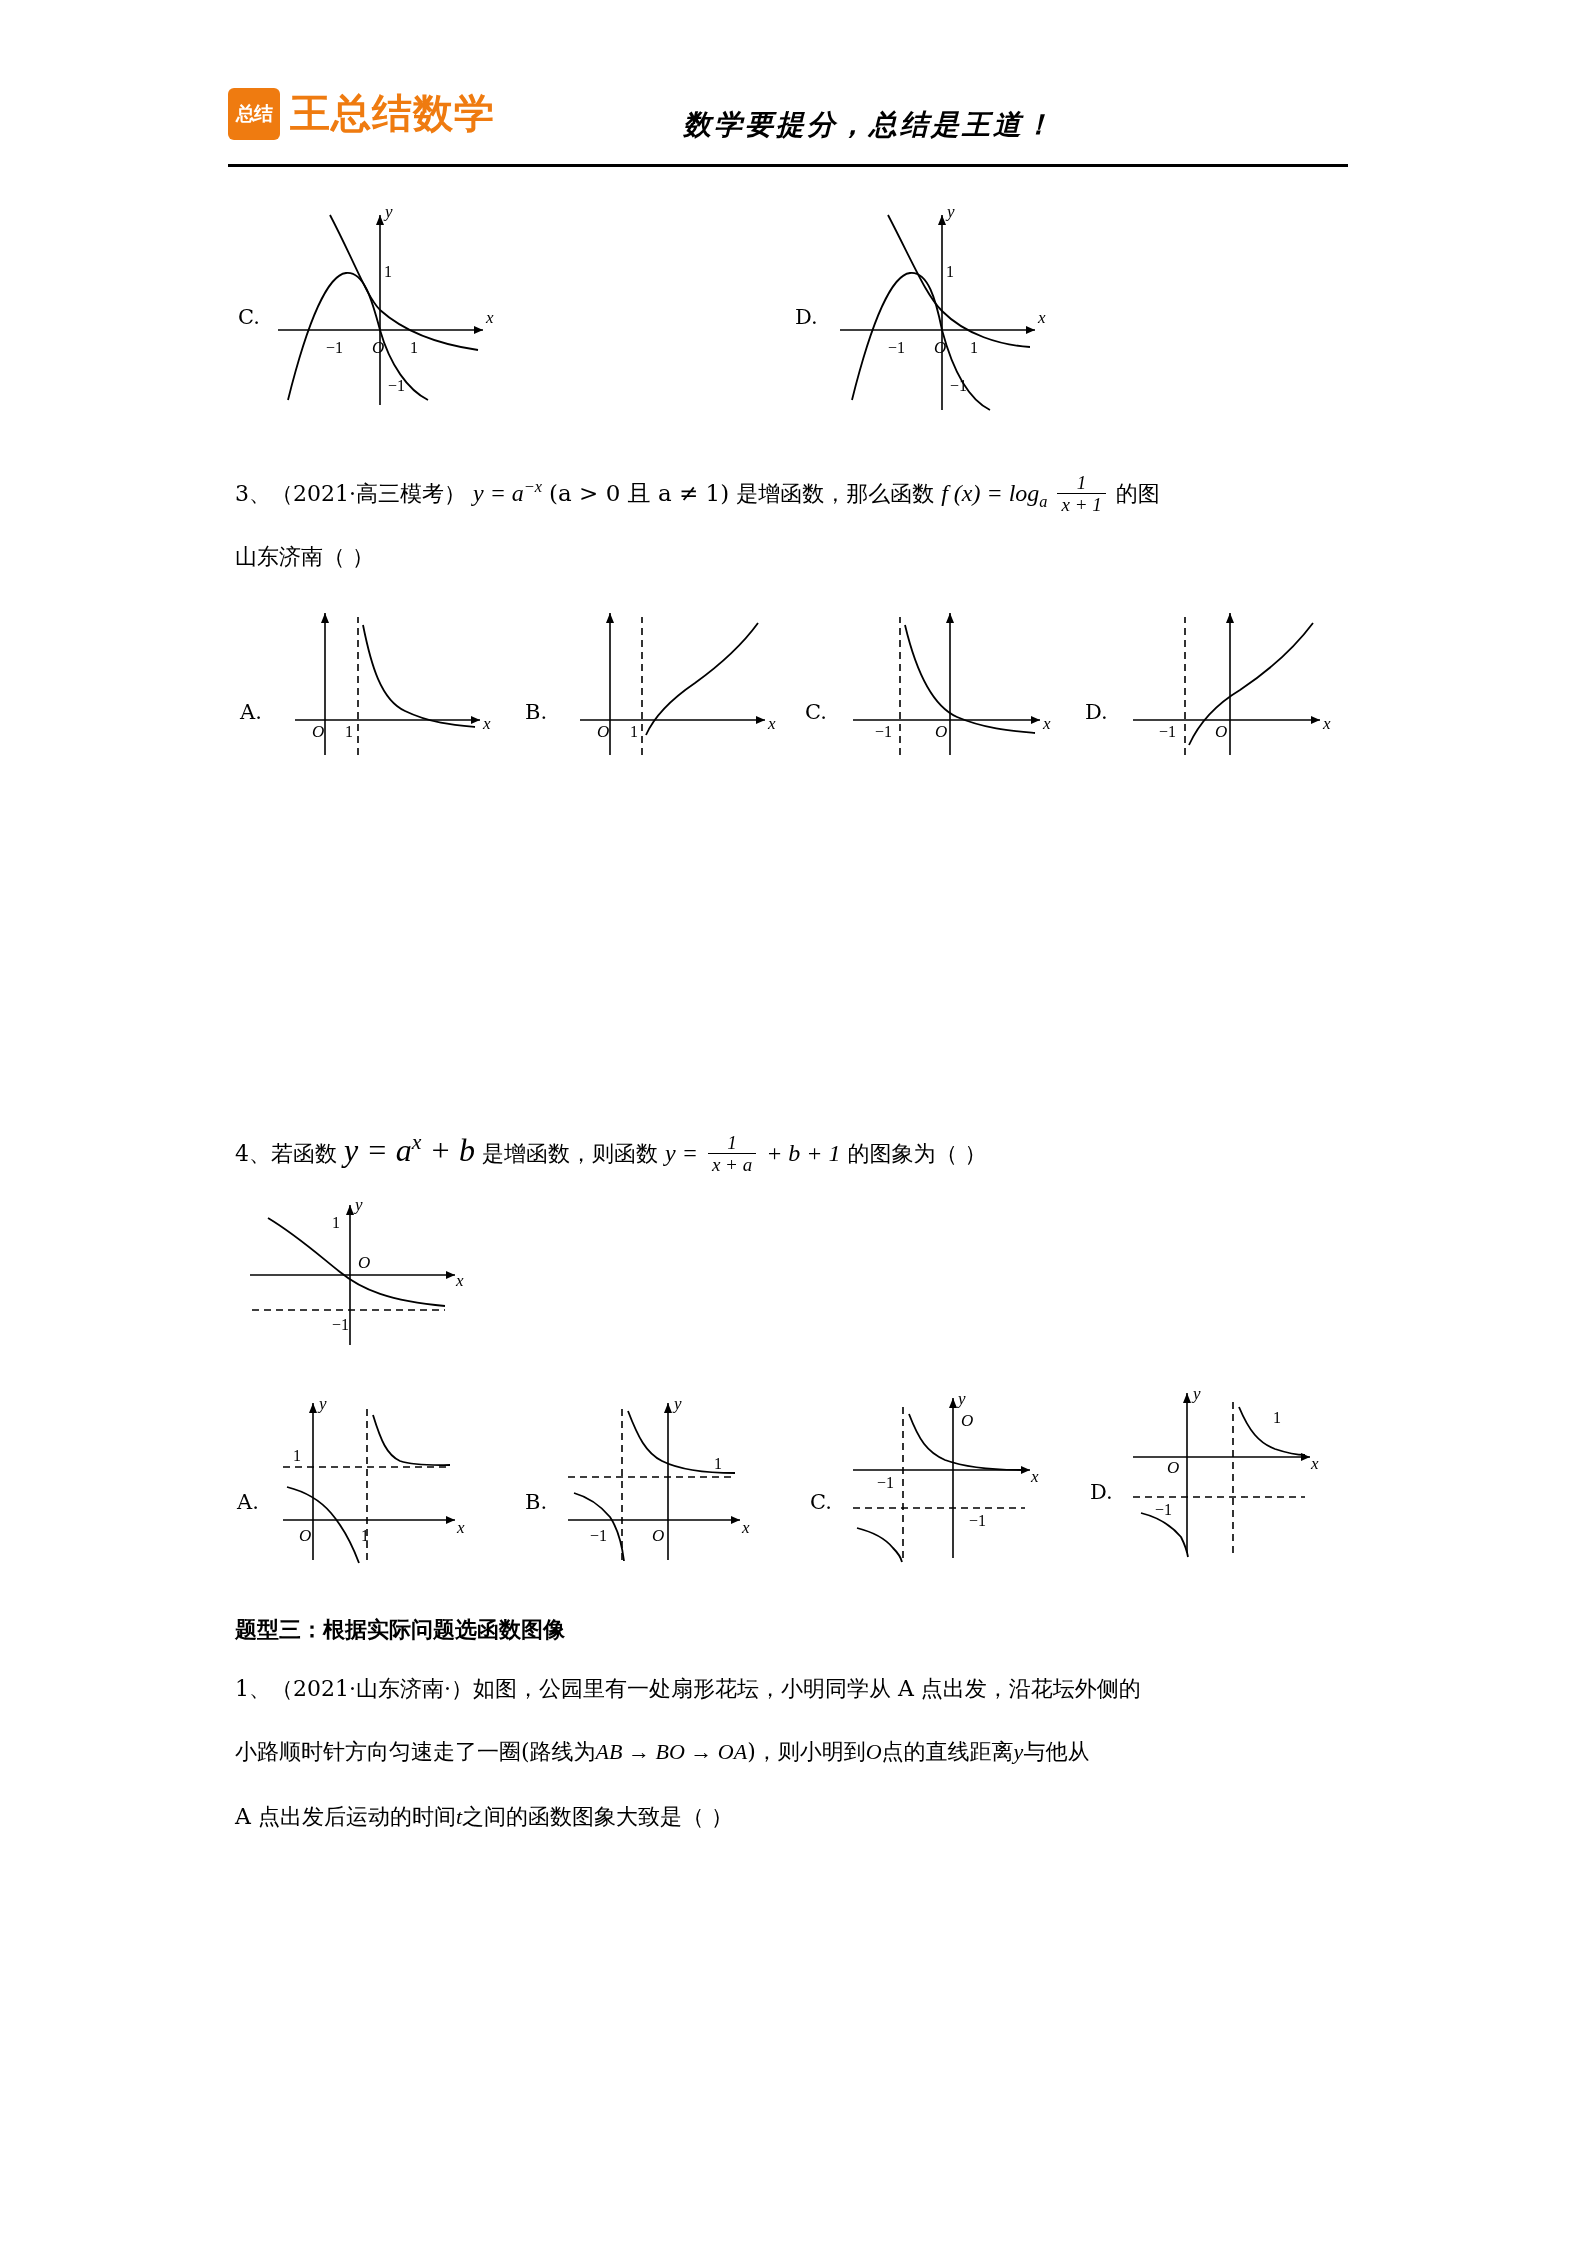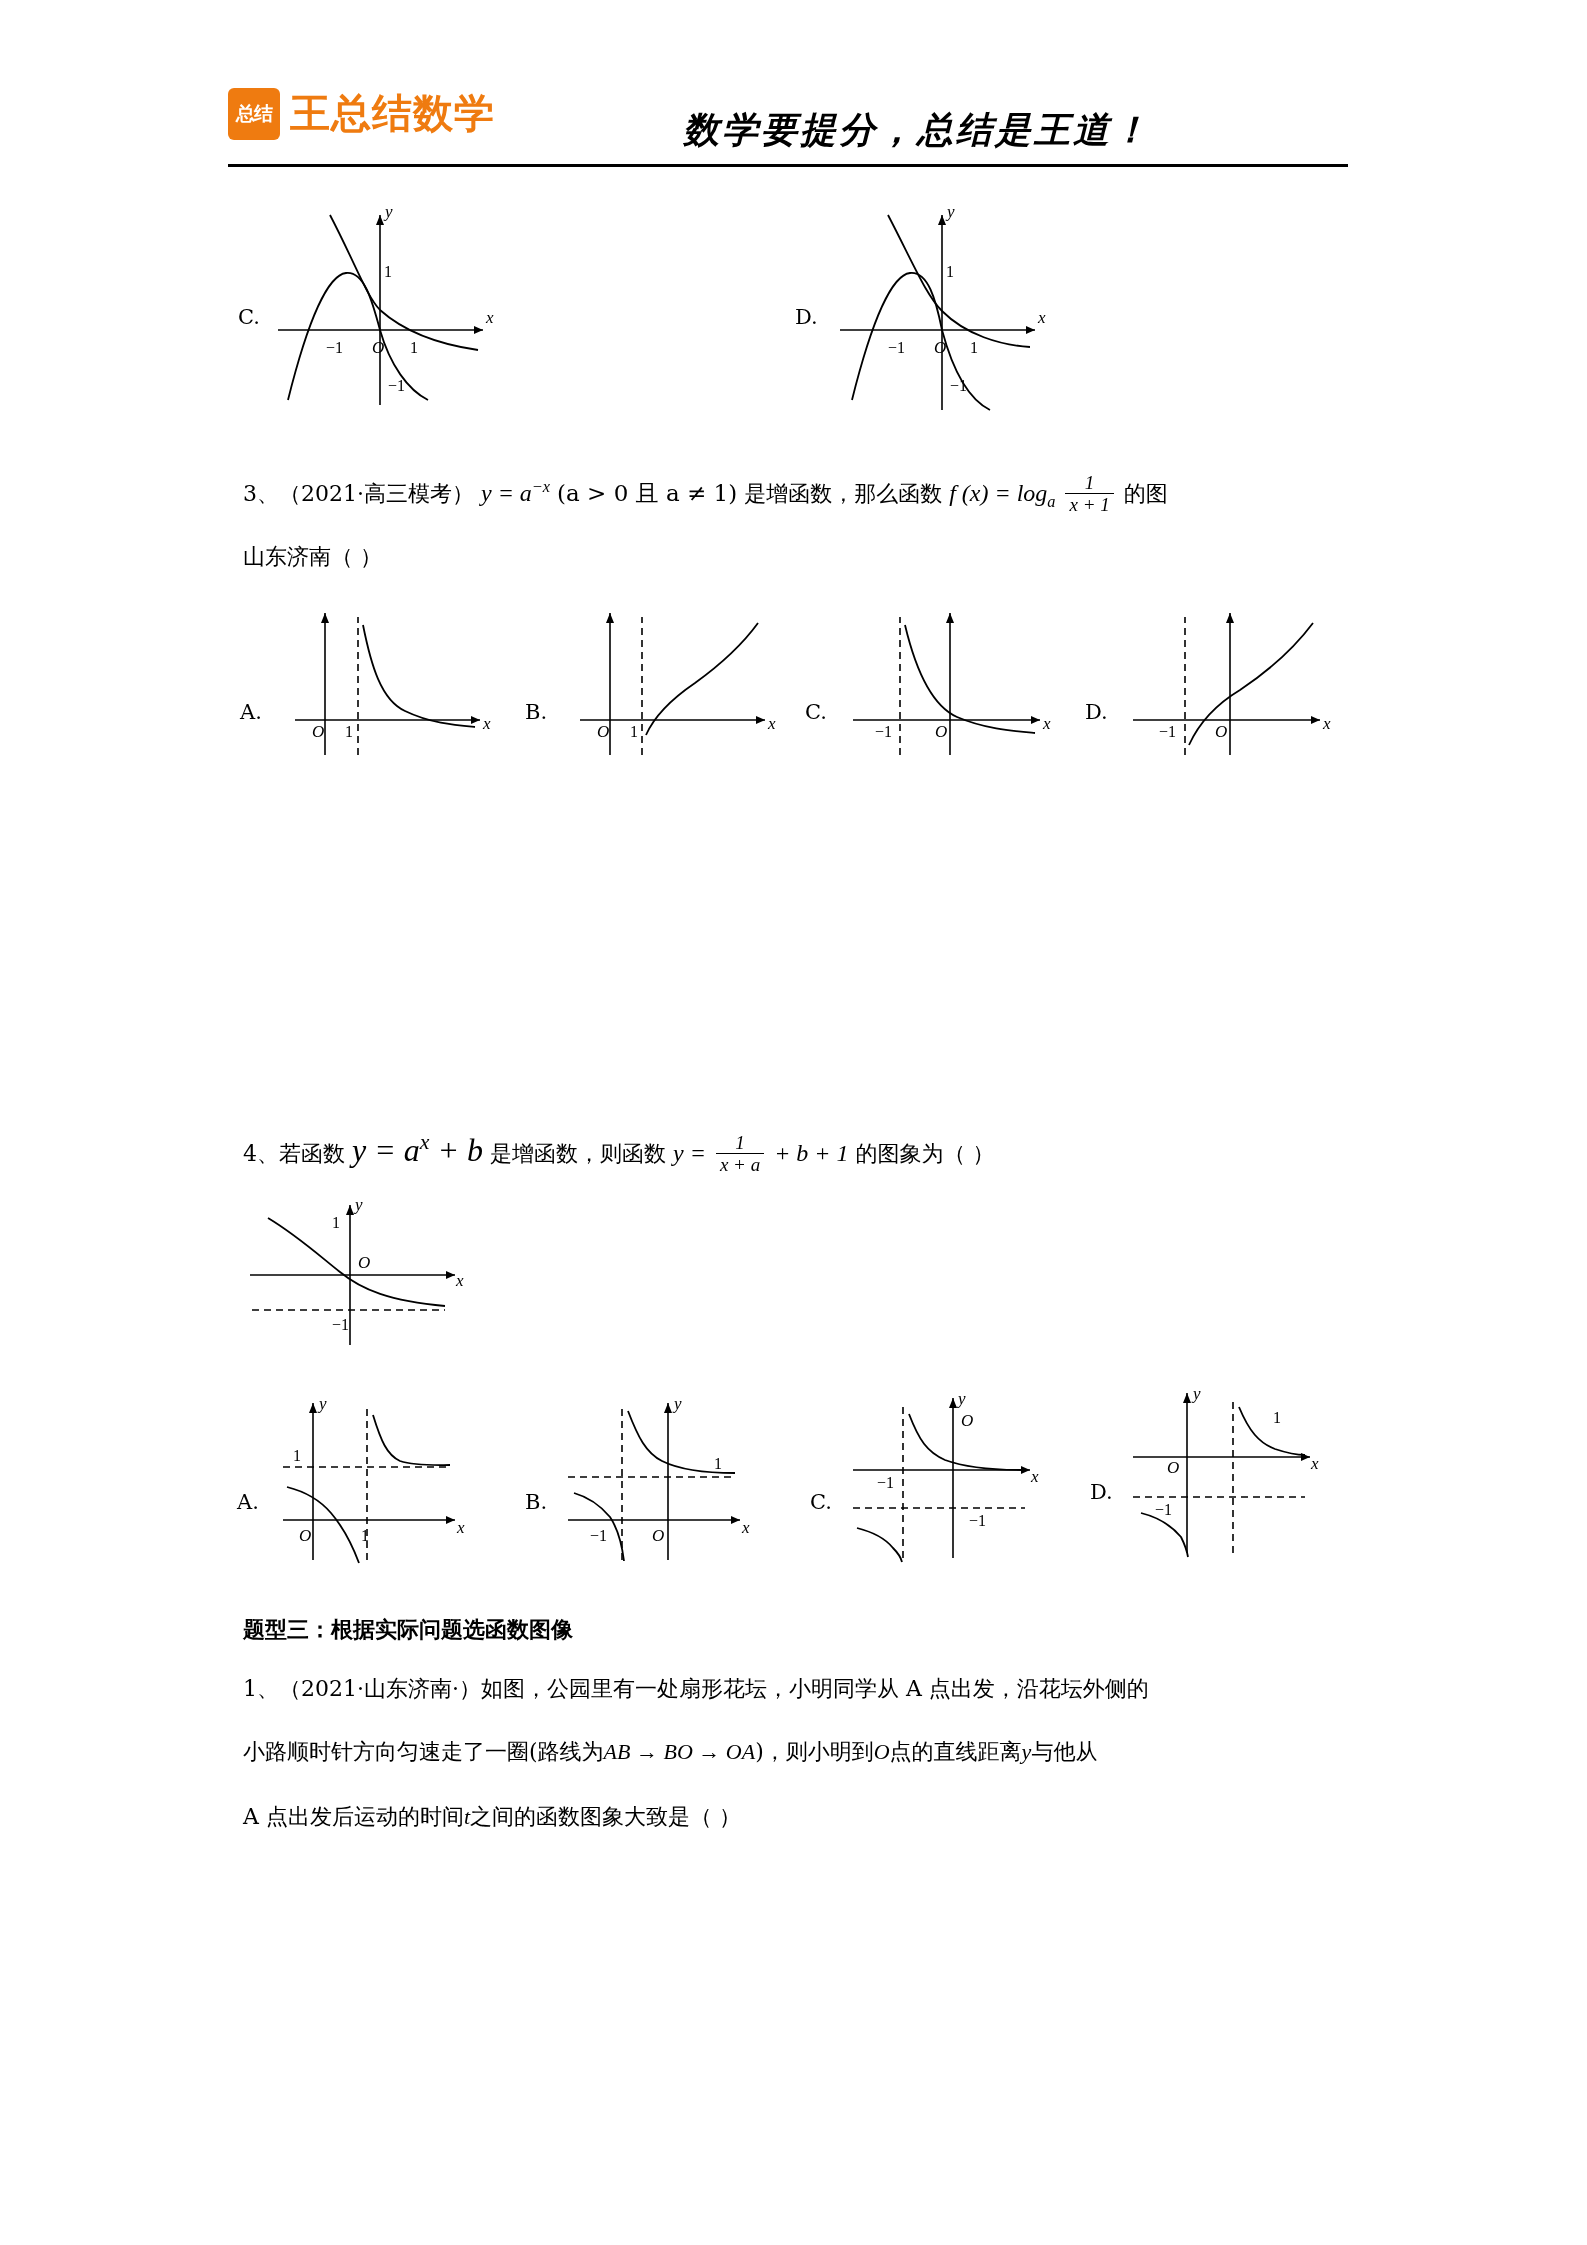--- a/index.html
+++ b/index.html
@@ -62,39 +62,38 @@
     font-weight: bold;
     letter-spacing: 1px;
   }
   .slogan {
     position: absolute;
     left: 455px;
     top: 20px;
     font-family: "DejaVu Serif", serif;
     font-weight: bold;
     font-style: italic;
-    font-size: 36px;
+    font-size: 28px;
     letter-spacing: 3px;
   }
   .header-rule {
     position: absolute;
     left: 0;
     top: 78px;
     width: 1120px;
     height: 3px;
     background: #000;
   }
 
   
   .q-text {
     position: absolute;
     font-size: 22px;
     line-height: 34px;
     font-family: "DejaVu Serif", serif;
-    margin-left: 8px;
   }
   .bold {
     font-weight: bold;
   }
   .mi { font-style: italic; font-family: "Liberation Serif", serif; }
   .frac {
     display: inline-block;
     vertical-align: -0.55em;
     text-align: center;
     font-size: 19px;

